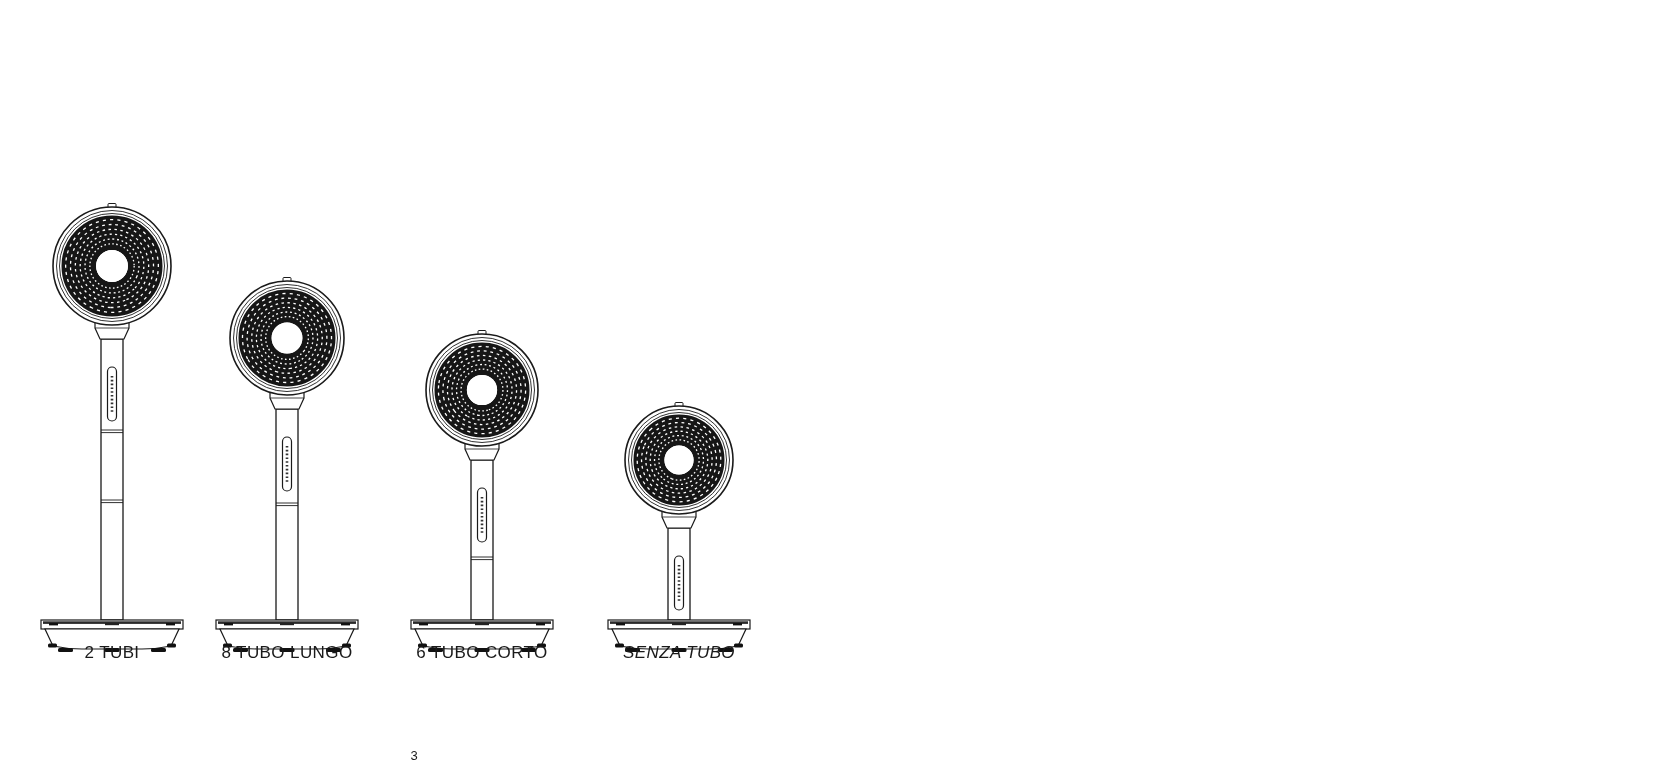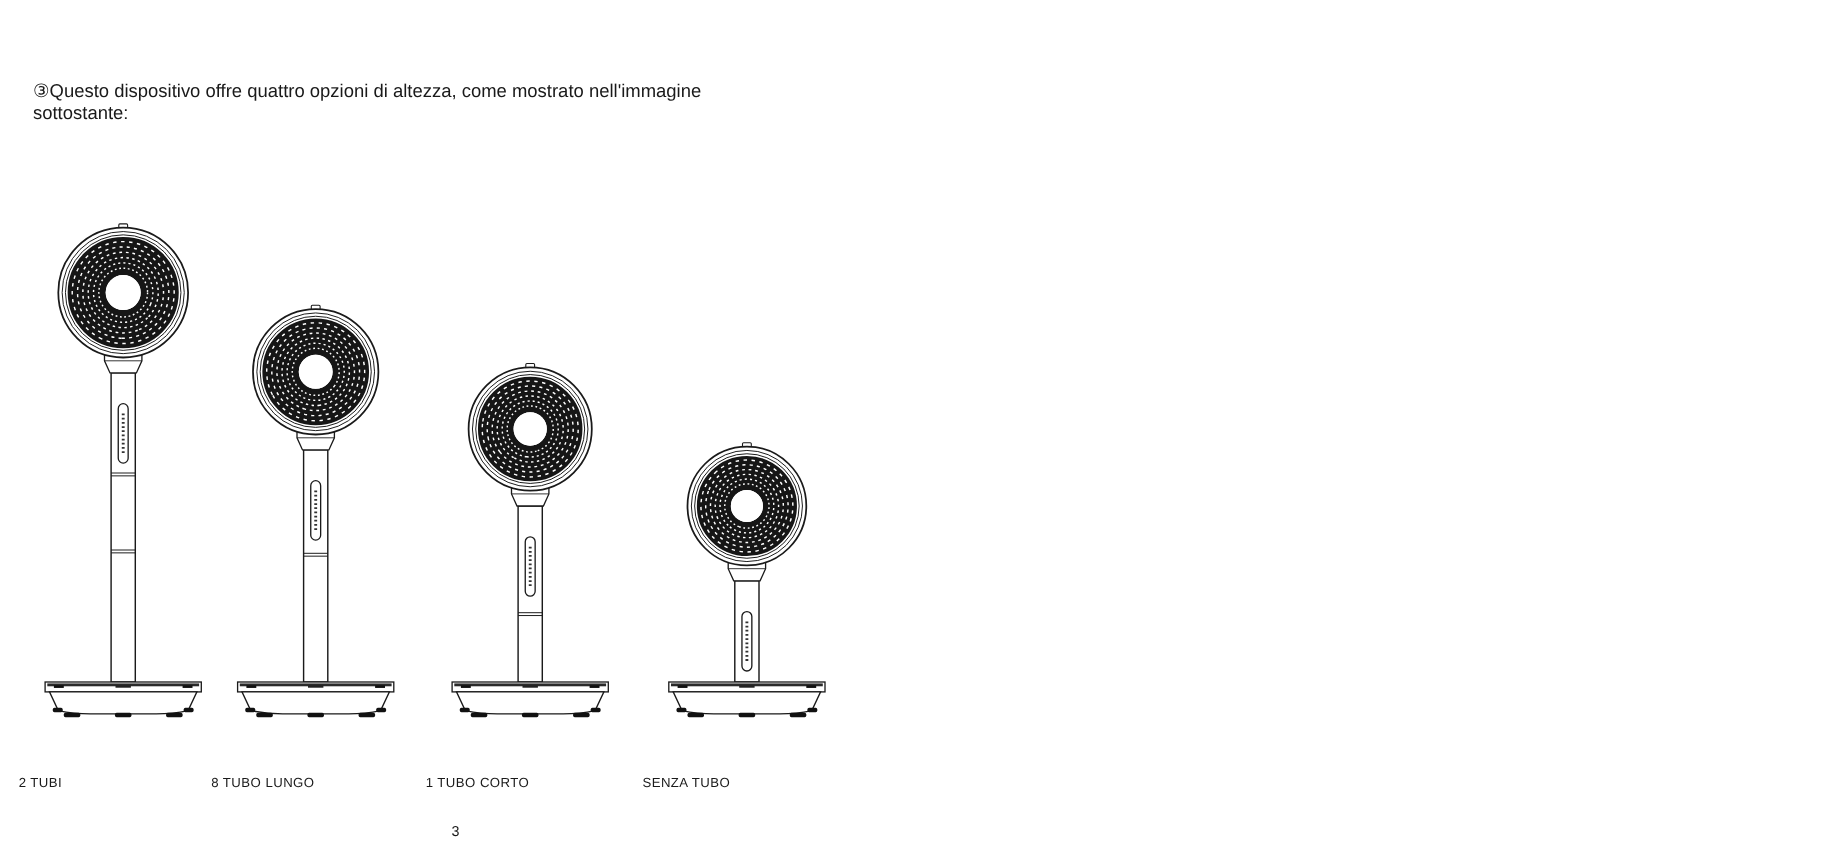--- a/index.html
+++ b/index.html
@@ -12,27 +12,27 @@
   #page-right { left:800px; width:878px; }
 
   .intro {
     position:absolute; left:30px; top:73px; width:650px;
     font-size:16.8px; line-height:19.5px; white-space:pre-line; margin:0;
   }
 
   #fan-svg { position:absolute; left:0; top:0; width:1678px; height:784px; }
 
   .fan-label {
-    position:absolute; top:702px; width:190px; 
-    font-size:12px; letter-spacing:0.4px; line-height:18px;
+    position:absolute; top:644px; width:190px; text-align:center;
+    font-size:17px; letter-spacing:0.4px; line-height:18px;
   }
   .fl-0 { left:17px; }
   .fl-1 { left:192px; }
   .fl-2 { left:387px; }
-  .fl-3 { left:584px; }
+  .fl-3 { left:584px;font-style:italic; }
 
   .page-num {
     position:absolute; top:748px; width:24px; text-align:center; font-size:13px;
   }
   #pn-left  { left:402px; }
 </style>
 </head>
 <body>
 
 <svg id="fan-svg" viewBox="0 0 1678 784" xmlns="http://www.w3.org/2000/svg">
@@ -168,26 +168,24 @@
       <circle cx="679" cy="460" r="24.474400000000003" fill="none" stroke="#fff" stroke-width="1.3" stroke-dasharray="1.9000000000000001 2.75" transform="rotate(134 679 460)"></circle>
       <circle cx="679" cy="460" r="28.803200000000004" fill="none" stroke="#fff" stroke-width="1.3" stroke-dasharray="2.2 3.0999999999999996" transform="rotate(157 679 460)"></circle>
       <circle cx="679" cy="460" r="33.132000000000005" fill="none" stroke="#fff" stroke-width="1.3" stroke-dasharray="2.5 3.4499999999999997" transform="rotate(180 679 460)"></circle>
       <circle cx="679" cy="460" r="37.4608" fill="none" stroke="#fff" stroke-width="1.3" stroke-dasharray="2.8 3.8" transform="rotate(203 679 460)"></circle>
       <circle cx="679" cy="460" r="41.7896" fill="none" stroke="#fff" stroke-width="1.3" stroke-dasharray="3.1 4.15" transform="rotate(226 679 460)"></circle>
       <circle cx="679" cy="460" r="14.580000000000002" fill="#fff"></circle>
     </g>
   </svg>
 
 <div class="page" id="page-left">
-  <p class="intro">③Questo dispositivo offre quattro opzioni di altezza, come mostrato nell'immagine
-sottostante:</p>
 
   <div class="fan-label fl-0">2 TUBI</div>
   <div class="fan-label fl-1">8 TUBO LUNGO</div>
-  <div class="fan-label fl-2">1 TUBO CORTO</div>
+  <div class="fan-label fl-2">6 TUBO CORTO</div>
   <div class="fan-label fl-3">SENZA TUBO</div>
 
   <div class="page-num" id="pn-left">3</div>
 </div>
 
 <div class="page" id="page-right">
   
 
   
 

